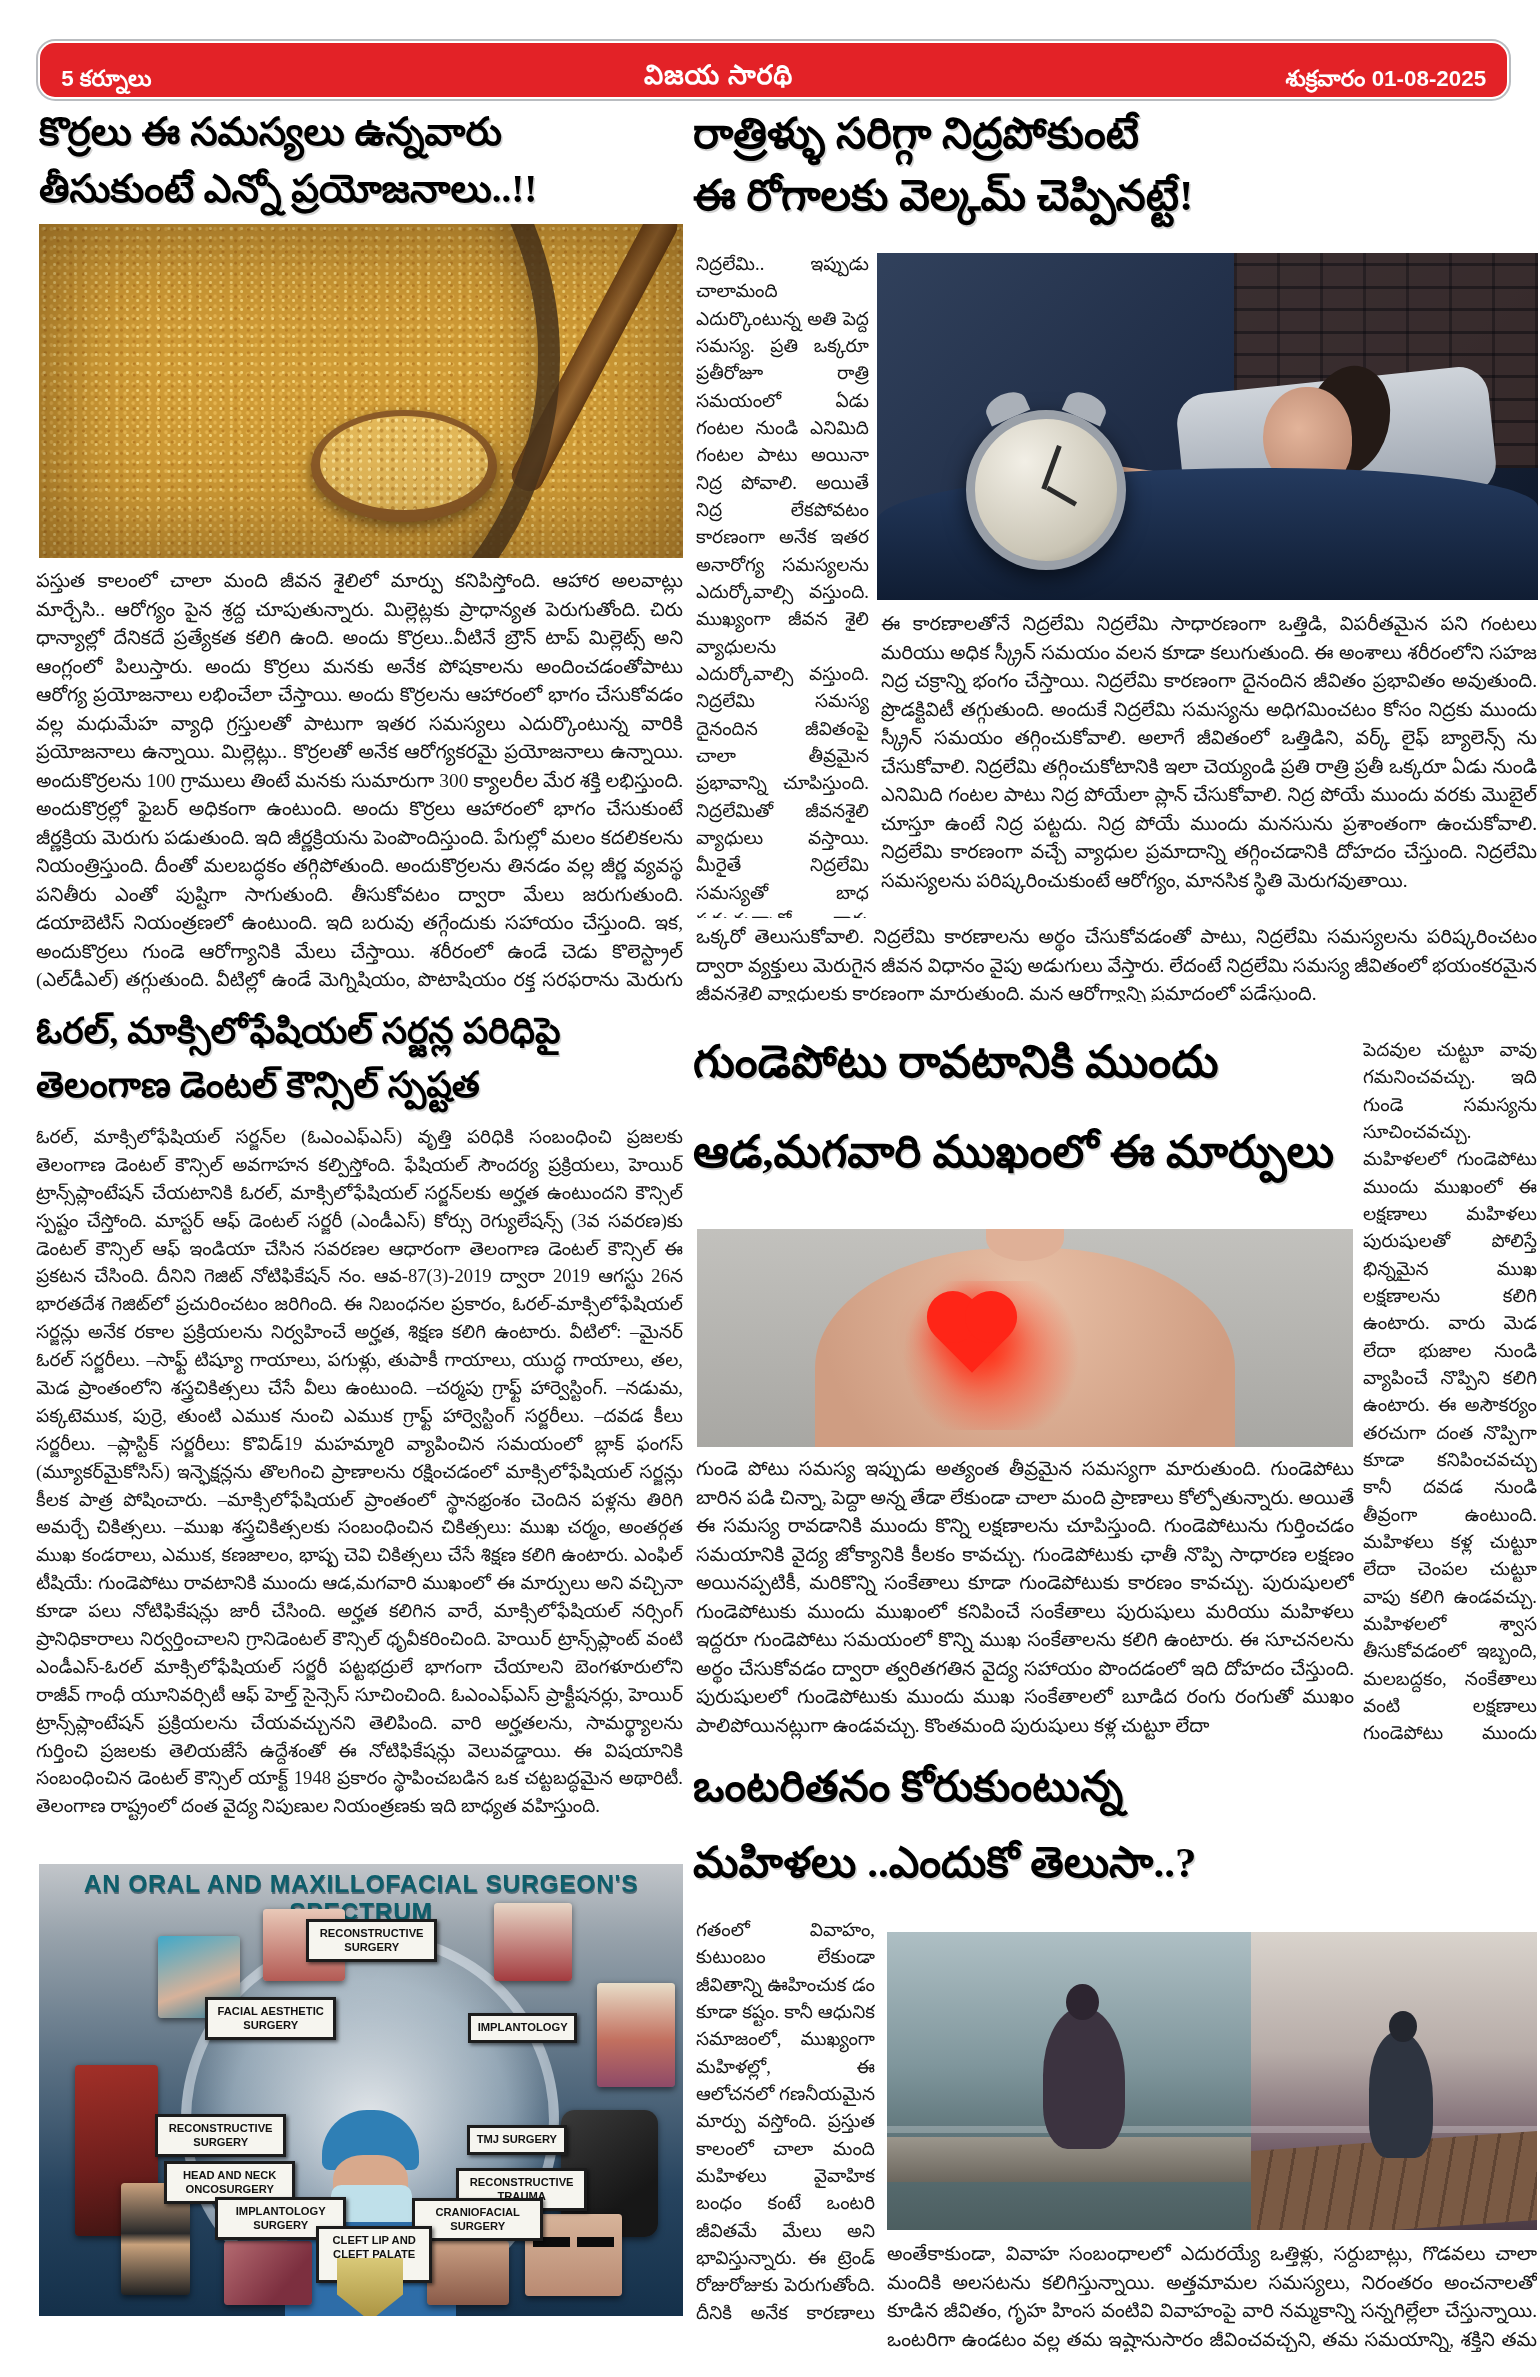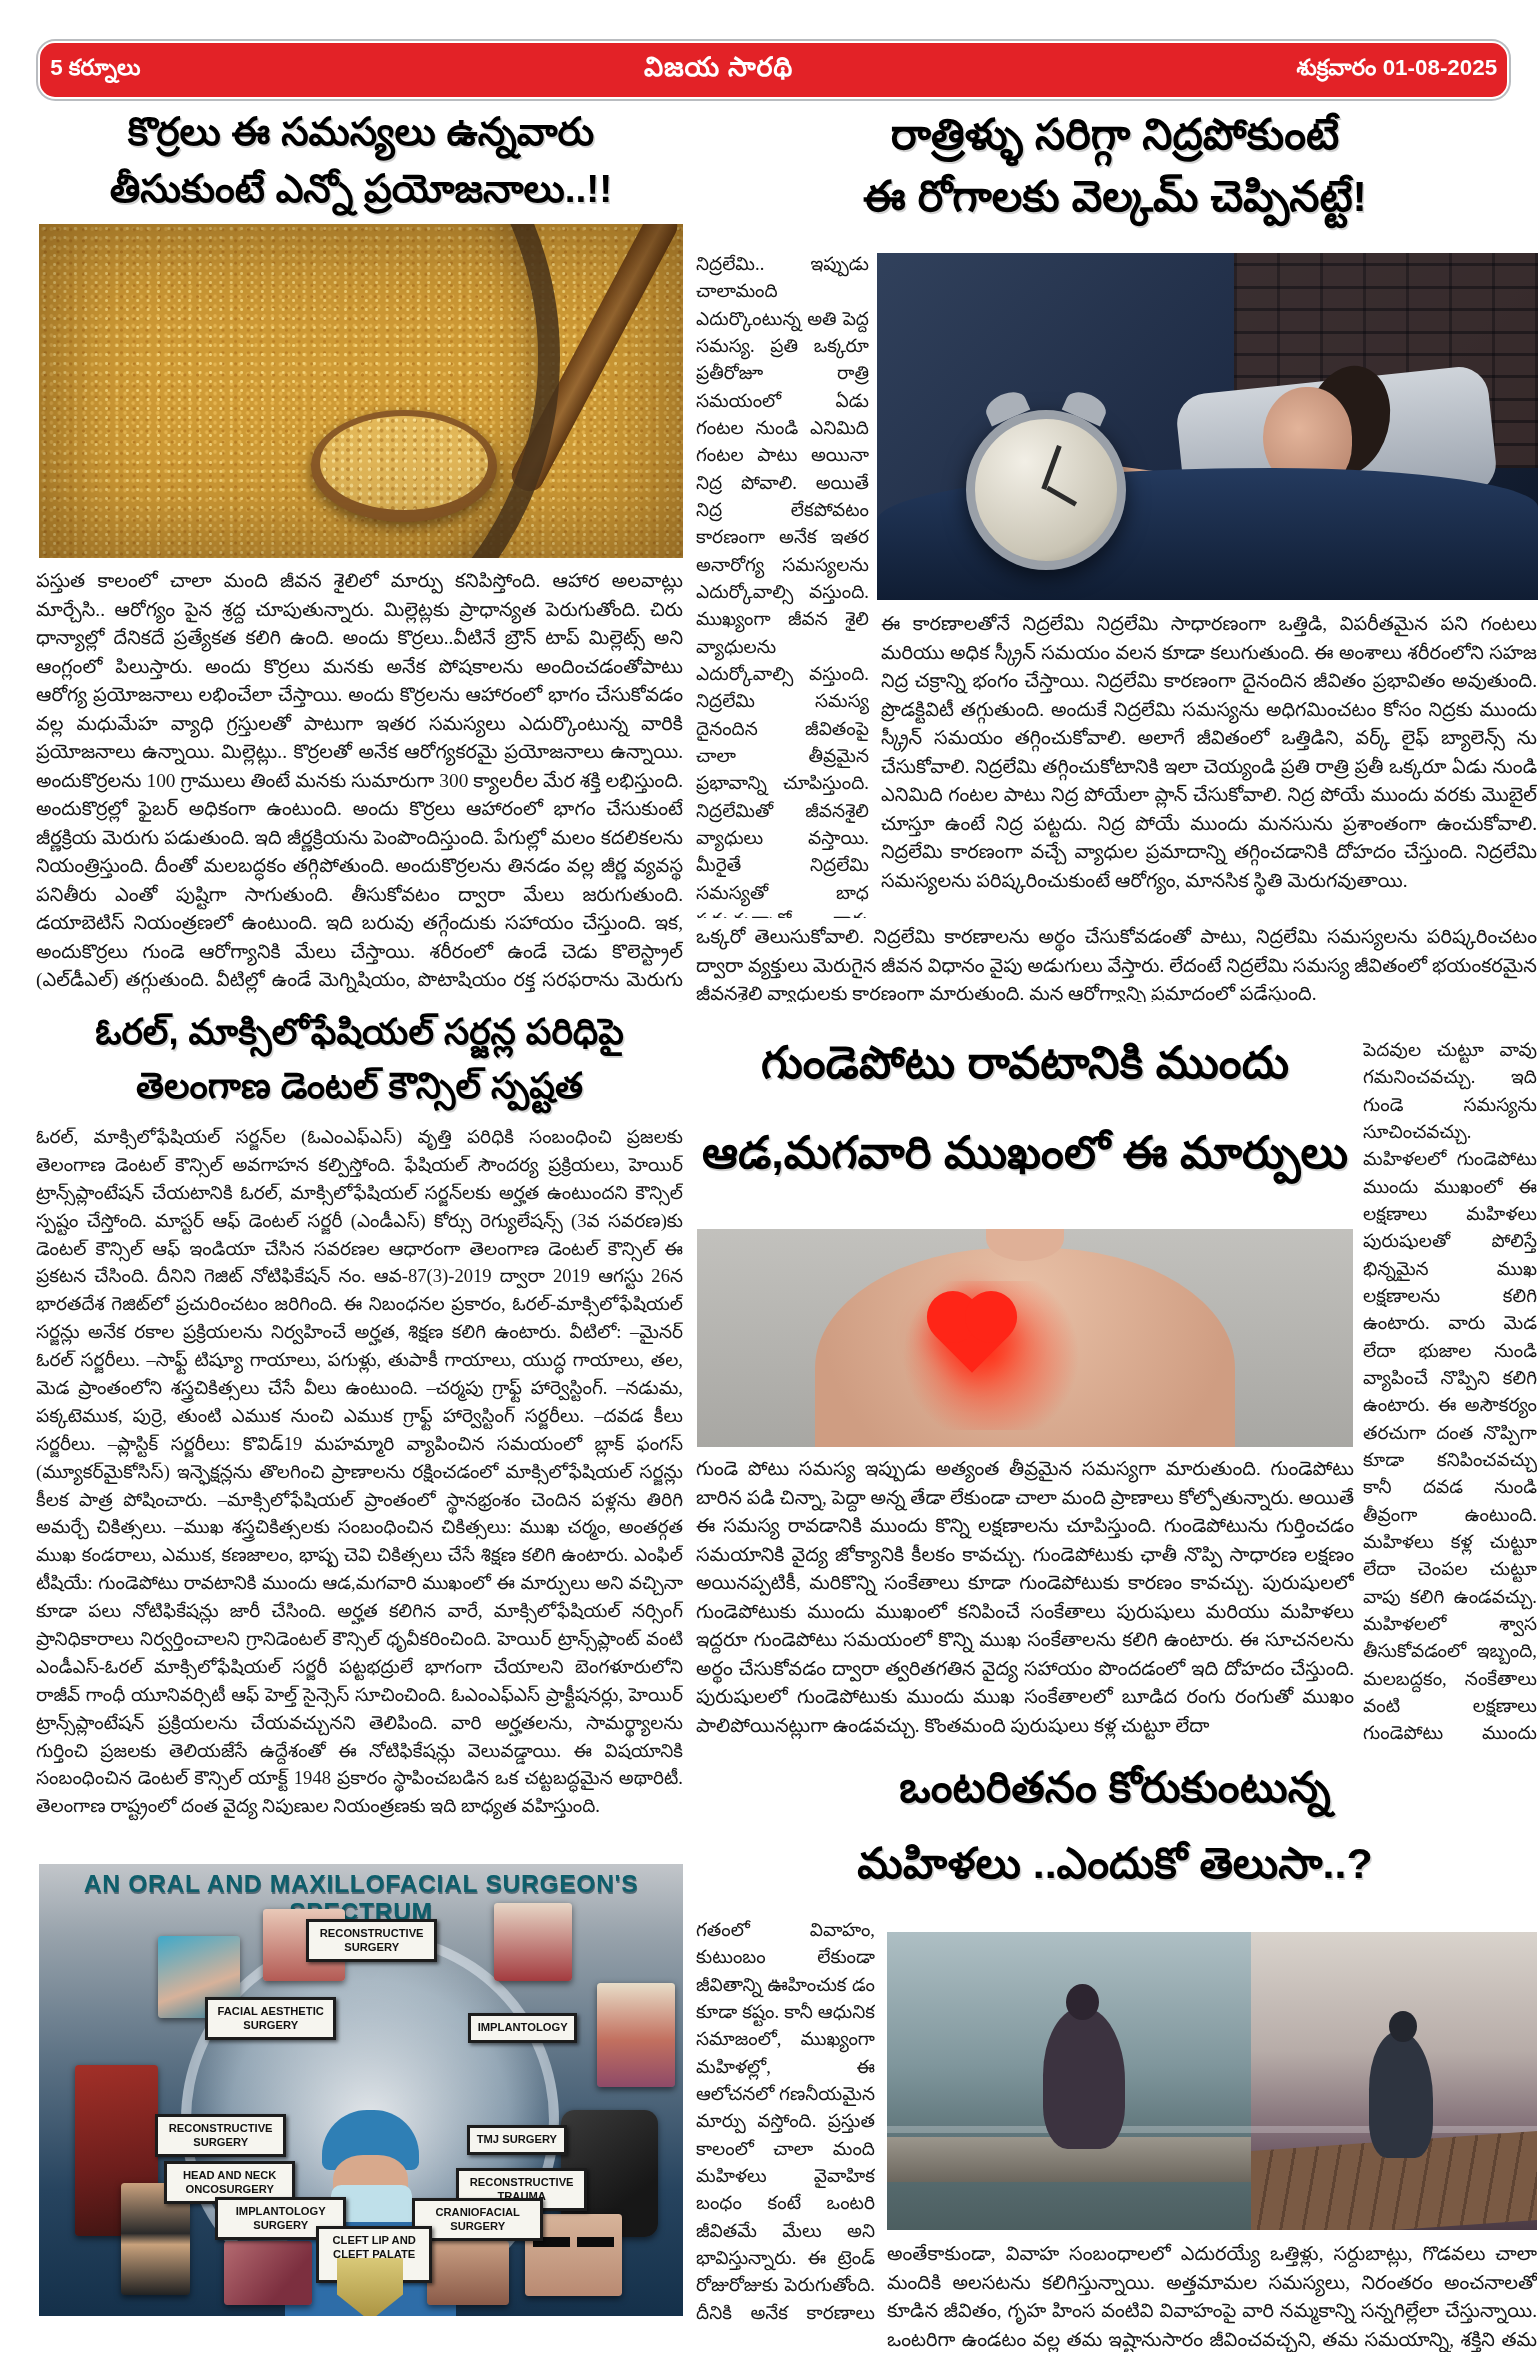--- a/index.html
+++ b/index.html
@@ -1,25 +1,25 @@
 <!DOCTYPE html>
 <html style="font-size:12px"><head>
 <meta charset="utf-8">
 <style>
   html,body{margin:0;padding:0;background:#ffffff;}
   body{width:1541px;height:2377px;position:relative;font-family:"Liberation Sans",sans-serif;}
   .abs{position:absolute;}
   
   .masthead-wrap{left:36px;top:39px;width:1467px;height:54px;border:2.2px solid #b9bcc0;border-radius:19.4px;padding:2.2px;background:#fff;}
-  .masthead-bar{width:100%;height:100%;background:#e32227;border-radius:15px;display:flex;align-items:center;justify-content:space-between;padding:0 10px;box-sizing:border-box;}
+  .masthead-bar{width:100%;height:100%;background:#e32227;border-radius:15px;display:flex;align-items:flex-end;justify-content:space-between;padding:0 21px;box-sizing:border-box;}
   .masthead-bar .left{color:#fff;font-size:22.4px;font-weight:700;}
   .masthead-bar .center{color:#fff;font-size:27px;font-weight:900;letter-spacing:0.7px;}
   .masthead-bar .right{color:#fff;font-size:22.4px;font-weight:700;}
   
-  .headline{font-weight:900;color:#000;text-align:center;line-height:1.32;letter-spacing:0;text-shadow:1.5px 1.5px 0 rgba(0,0,0,.18);}
+  .headline{font-weight:900;color:#000;text-align:left;line-height:1.32;letter-spacing:0;text-shadow:1.5px 1.5px 0 rgba(0,0,0,.18);font-family:Liberation Serif, serif;}
   .h-left{font-size:39px;}
   .h-sleep{font-size:43px;}
   .h-heart{font-size:45px;}
   .h-lonely{font-size:43px;}
   .h-dental{font-size:36px;}
   
   .btxt{font-family:"Liberation Serif",serif;color:#151515;font-size:19.4px;line-height:1.47;text-align:justify;overflow:hidden;}
   .btxt-sm{font-size:18.6px;line-height:1.5;}
   
   .millet{left:39px;top:224px;width:644px;height:334px;overflow:hidden;background-color:#cf9b36;

